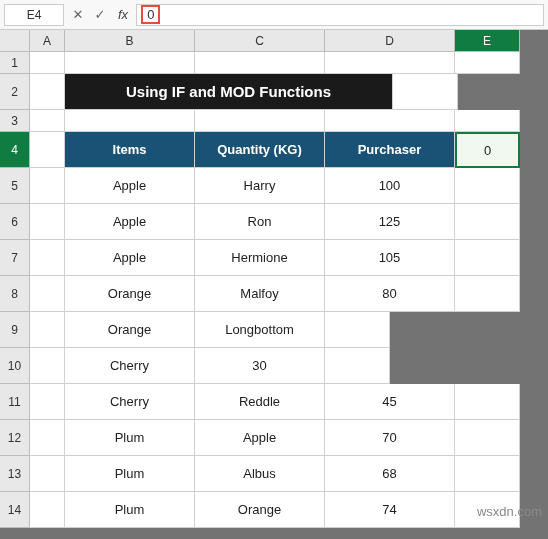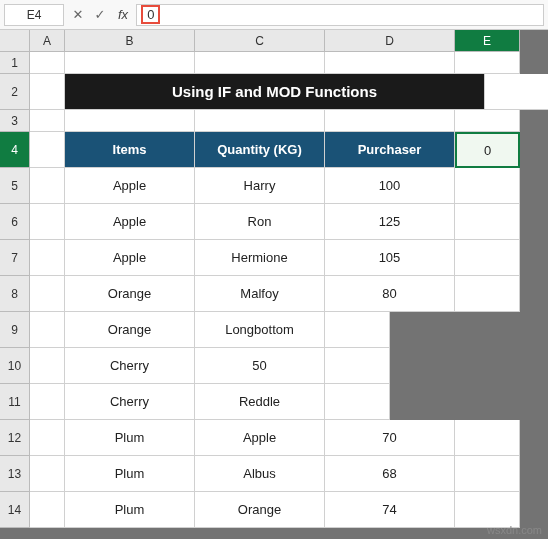--- a/index.html
+++ b/index.html
@@ -180,23 +180,23 @@
       font-size: 15px;
       justify-content: center;
     }
 
     
     .row-h1 .cell, .row-h1 .row-header { height: 22px; }
     .row-h2 .cell, .row-h2 .row-header { height: 36px; }
 
     .watermark {
       position: absolute;
-      bottom: 3px;
+      bottom: 20px;
       right: 6px;
-      font-size: 11px;
+      font-size: 13px;
       color: #888;
     }
 
     .app-wrapper {
       position: relative;
       width: 548px;
       height: 539px;
     }
   </style>
 </head>
@@ -237,21 +237,21 @@
           <div class="cell" style="width:35px;"></div>
           <div class="cell" style="width:130px;"></div>
           <div class="cell" style="width:130px;"></div>
           <div class="cell" style="width:130px;"></div>
           <div class="cell" style="width:65px;"></div>
         </div>
 
         <div class="grid-row row-h2">
           <div class="row-header">2</div>
           <div class="cell" style="width:35px;"></div>
-          <div class="cell title-cell" style="width:420px;">Using  IF and MOD Functions</div>
+          <div class="cell title-cell" style="width:328px;">Using  IF and MOD Functions</div>
           <div class="cell" style="width:65px;"></div>
         </div>
 
         <div class="grid-row row-h1">
           <div class="row-header">3</div>
           <div class="cell" style="width:35px;"></div>
           <div class="cell" style="width:130px;"></div>
           <div class="cell" style="width:130px;"></div>
           <div class="cell" style="width:130px;"></div>
           <div class="cell" style="width:65px;"></div>
@@ -307,29 +307,30 @@
           <div class="cell" style="width:35px;"></div>
           <div class="cell" style="width:130px;">Orange</div>
           <div class="cell" style="width:130px;">Longbottom</div>
           <div class="cell" style="width:65px;"></div>
         </div>
 
         <div class="grid-row row-h2">
           <div class="row-header">10</div>
           <div class="cell" style="width:35px;"></div>
           <div class="cell" style="width:130px;">Cherry</div>
-          <div class="cell" style="width:130px;">50</div>
+          <div class="cell" style="width:130px;">30</div>
           <div class="cell" style="width:65px;"></div>
         </div>
 
         <div class="grid-row row-h2">
           <div class="row-header">11</div>
           <div class="cell" style="width:35px;"></div>
           <div class="cell" style="width:130px;">Cherry</div>
           <div class="cell" style="width:130px;">Reddle</div>
+          <div class="cell" style="width:130px;">45</div>
           <div class="cell" style="width:65px;"></div>
         </div>
 
         <div class="grid-row row-h2">
           <div class="row-header">12</div>
           <div class="cell" style="width:35px;"></div>
           <div class="cell" style="width:130px;">Plum</div>
           <div class="cell" style="width:130px;">Apple</div>
           <div class="cell" style="width:130px;">70</div>
           <div class="cell" style="width:65px;"></div>

